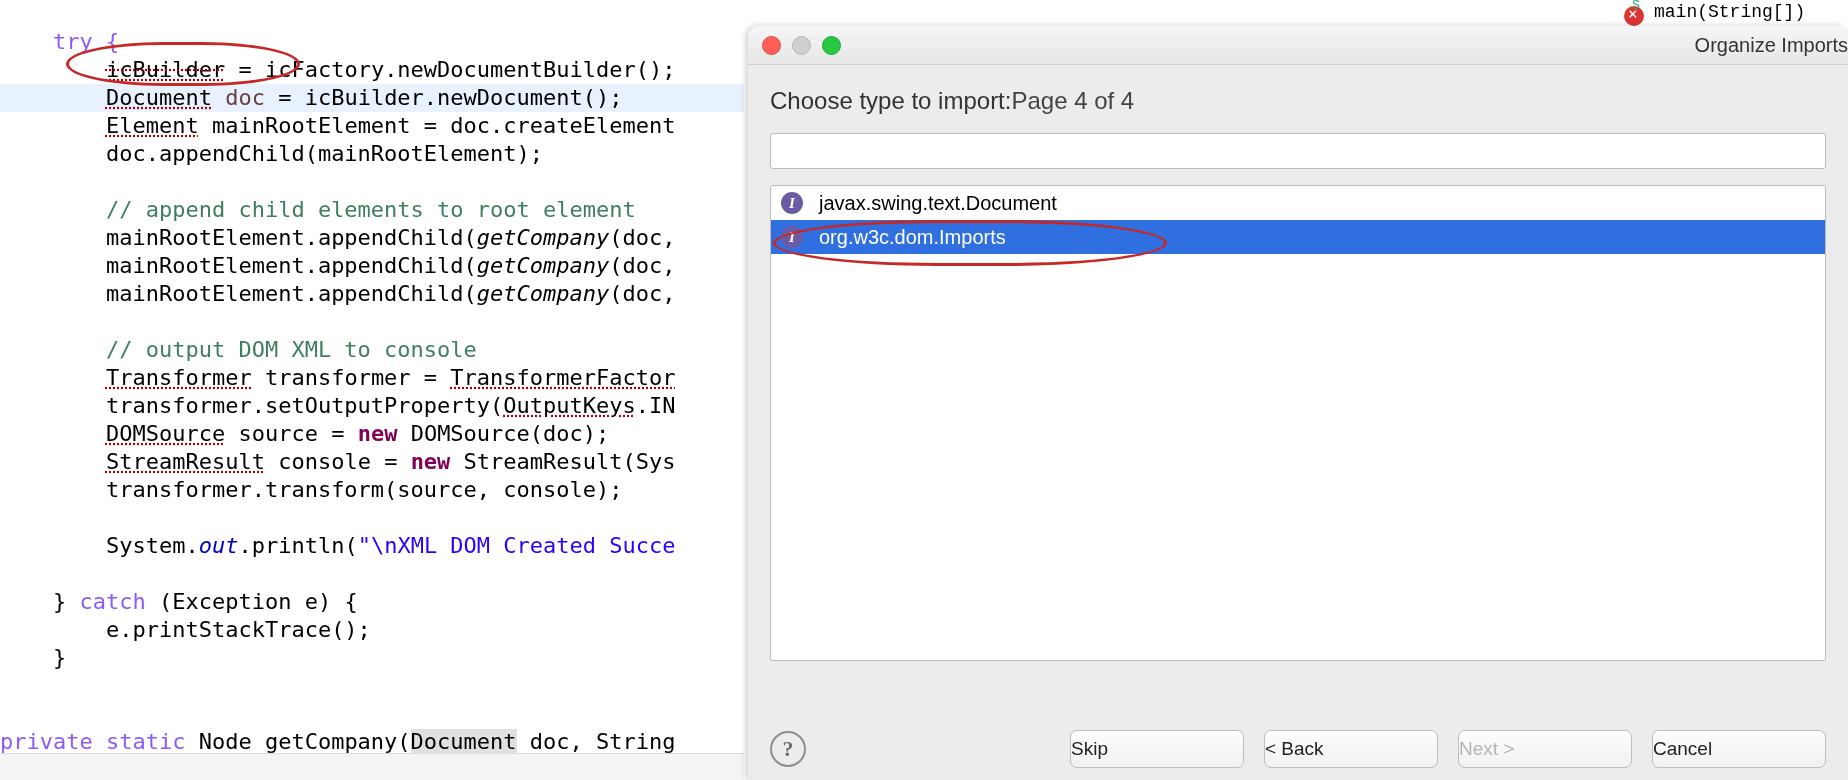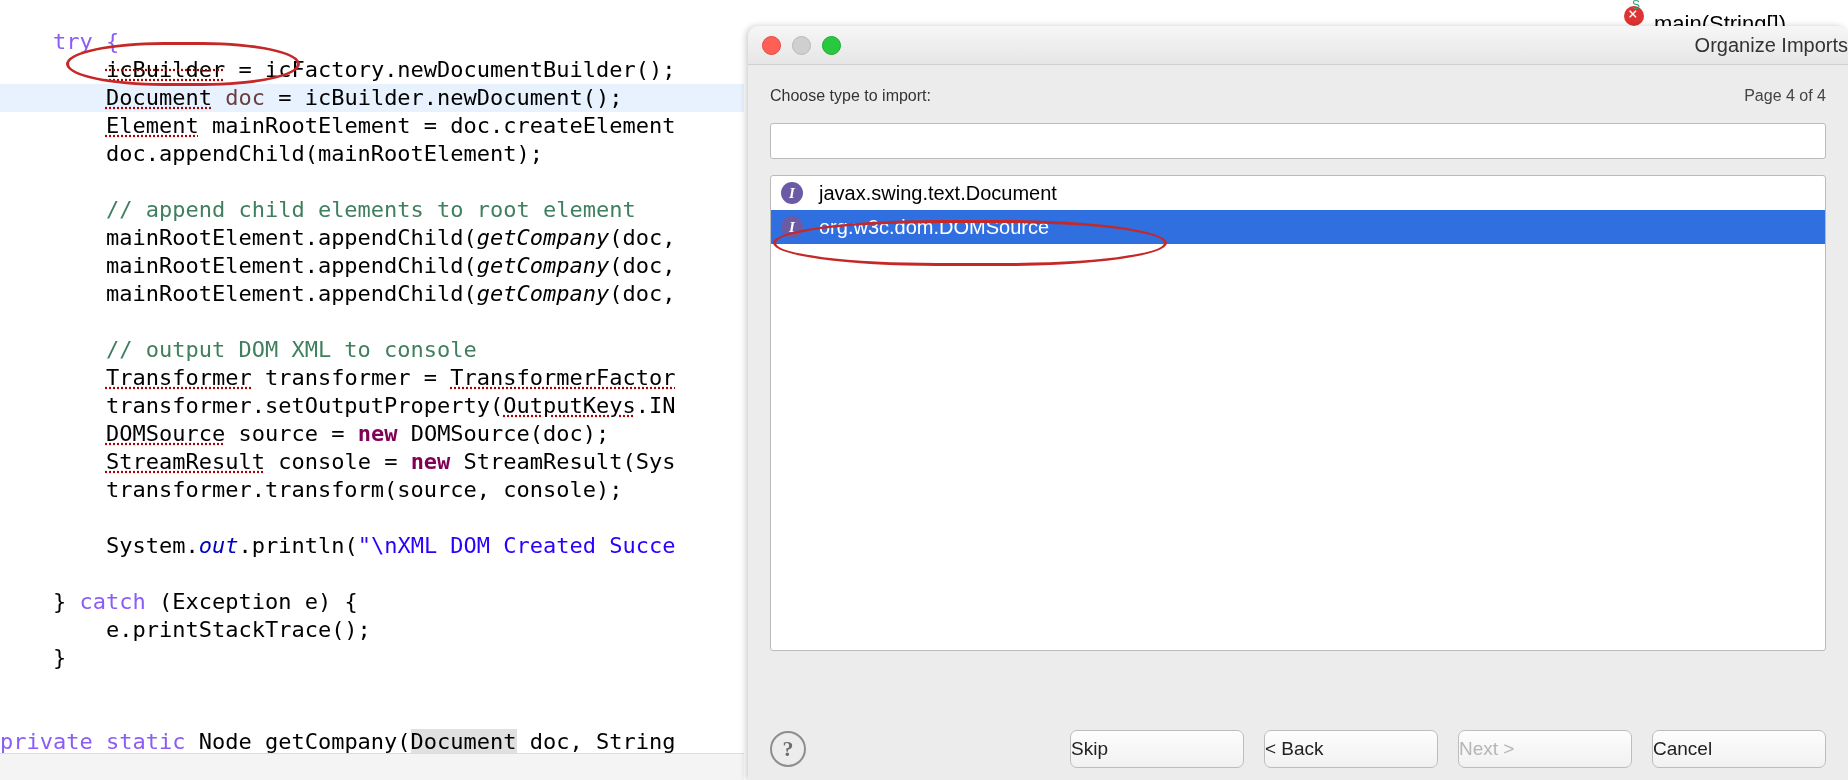--- a/index.html
+++ b/index.html
@@ -14,38 +14,38 @@
 .new{color:#7f0055;font-weight:bold}
 .highlight{background:#e0e0e0}
 .highlight-line{background:#e8f2fe;display:inline-block;width:744px}
 .circle1{position:absolute;left:66px;top:42px;width:228px;height:38px;border:3px solid #c62828;border-radius:50%/60%}
 .circle2{position:absolute;left:773px;top:220px;width:388px;height:40px;border:3px solid #c62828;border-radius:50%/60%;z-index:20}
 
 .outline{position:absolute;right:0;top:0;width:230px;height:36px;background:#fff;z-index:2}
 .outline .err-icon{width:20px;height:20px;background:#d33;border-radius:50%;display:inline-block;position:absolute;left:6px;top:6px}
 .outline .err-icon:before{content:"×";color:#fff;font-size:16px;position:absolute;left:4px;top:-2px}
 .outline .s-icon{position:absolute;left:14px;top:-2px;color:#2a7;font-family:sans-serif;font-size:12px}
-.outline .lbl{position:absolute;left:36px;top:11px;font-family:Liberation Sans, sans-serif;font-size:22px}
+.outline .lbl{position:absolute;left:36px;top:2px;font-family:Liberation Mono, monospace;font-size:18px}
 
 .brand{position:absolute;right:0;top:34px;width:198px;height:38px;z-index:3;display:flex;align-items:center;font-family:"Helvetica Neue",Arial,sans-serif}
 .brand svg{margin-right:4px}
 .brand .t1{color:#d4202a;font-weight:bold;font-size:22px}
 .brand .t2{color:#555;font-size:16px}
 
 .dialog{position:absolute;left:748px;top:26px;width:1100px;height:754px;background:#ececec;border-top-left-radius:10px;border-top-right-radius:10px;z-index:10;box-shadow:-2px 0 6px rgba(0,0,0,.2);font-family:"Helvetica Neue",Arial,sans-serif}
 .titlebar{height:38px;background:linear-gradient(#f6f6f6,#e6e6e6);border-top-left-radius:10px;border-top-right-radius:10px;border-bottom:1px solid #d0d0d0;display:flex;align-items:center;position:relative}
 .traffic{display:flex;gap:11px;padding-left:14px}
 .dot{width:17px;height:17px;border-radius:50%}
 .red{background:#ff5f57;border:1px solid #e1493f}
 .yellow{background:#cfcfcf;border:1px solid #b8b8b8}
 .green{background:#28c940;border:1px solid #1fa832}
 .titlebar .title{position:absolute;left:0;right:0;text-align:right;font-size:20px;color:#333}
 
 .body{padding:22px 22px 0 22px}
-.prompt-row{display:flex;justify-content:space-between;font-size:16px;color:#333;margin-bottom:18px}
+.prompt-row{display:flex;font-size:24px;color:#333;margin-bottom:18px}
 .prompt-row .page{color:#444}
 
 .filter-input{width:1054px;height:34px;border:1px solid #bbb;border-radius:3px;background:#fff}
 .listbox{margin-top:16px;width:1054px;height:474px;background:#fff;border:1px solid #bbb;border-radius:3px;overflow:hidden}
 .list-item{display:flex;align-items:center;height:34px;padding-left:10px;font-size:20px;color:#000}
 .list-item.selected{background:#2f6fe0;color:#fff}
 .i-icon{width:22px;height:22px;border-radius:50%;background:#6b5ba5;display:flex;align-items:center;justify-content:center;margin-right:16px}
 .i-icon span{color:#fff;font-family:Georgia,serif;font-style:italic;font-weight:bold;font-size:15px}
 .list-item.selected .i-icon{background:#6b5ba5}
 
@@ -129,21 +129,21 @@
       <div class="list-item">
         <div class="i-icon">
             <span>I</span>
           </div>
         <span>javax.swing.text.Document</span>
       </div>
       <div class="list-item selected">
         <div class="i-icon">
             <span>I</span>
           </div>
-        <span>org.w3c.dom.DOMSource</span>
+        <span>org.w3c.dom.Imports</span>
       </div>
     </div>
   </div>
 
   <div class="footer">
     <div class="help">
         <span>?</span>
       </div>
     <div class="btn">
         <span>Skip</span>

